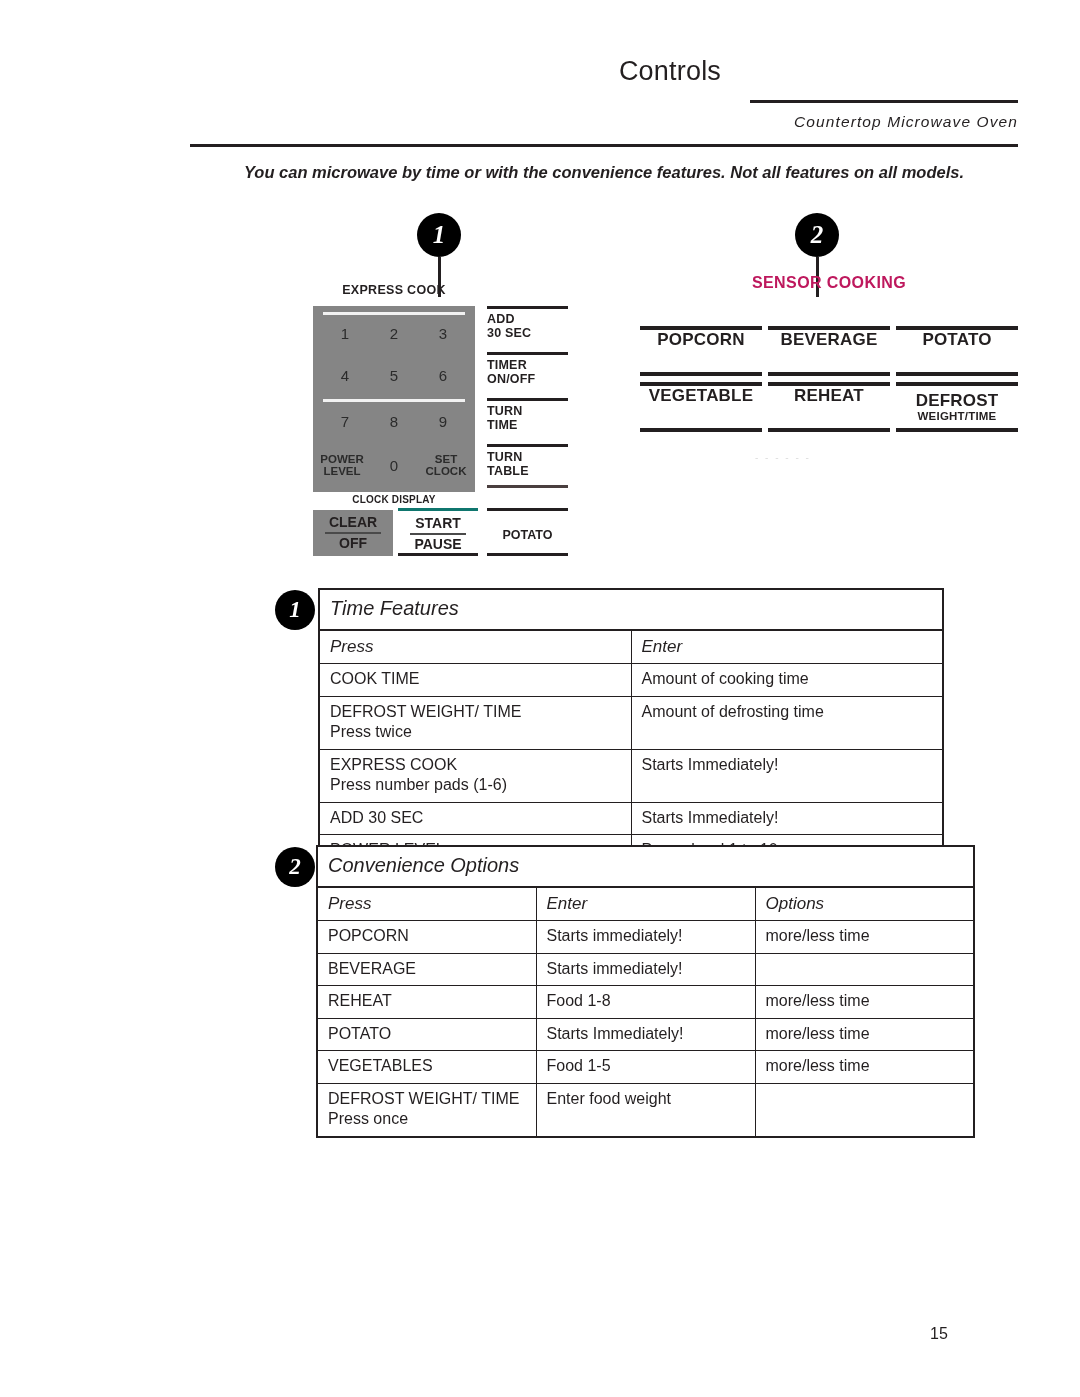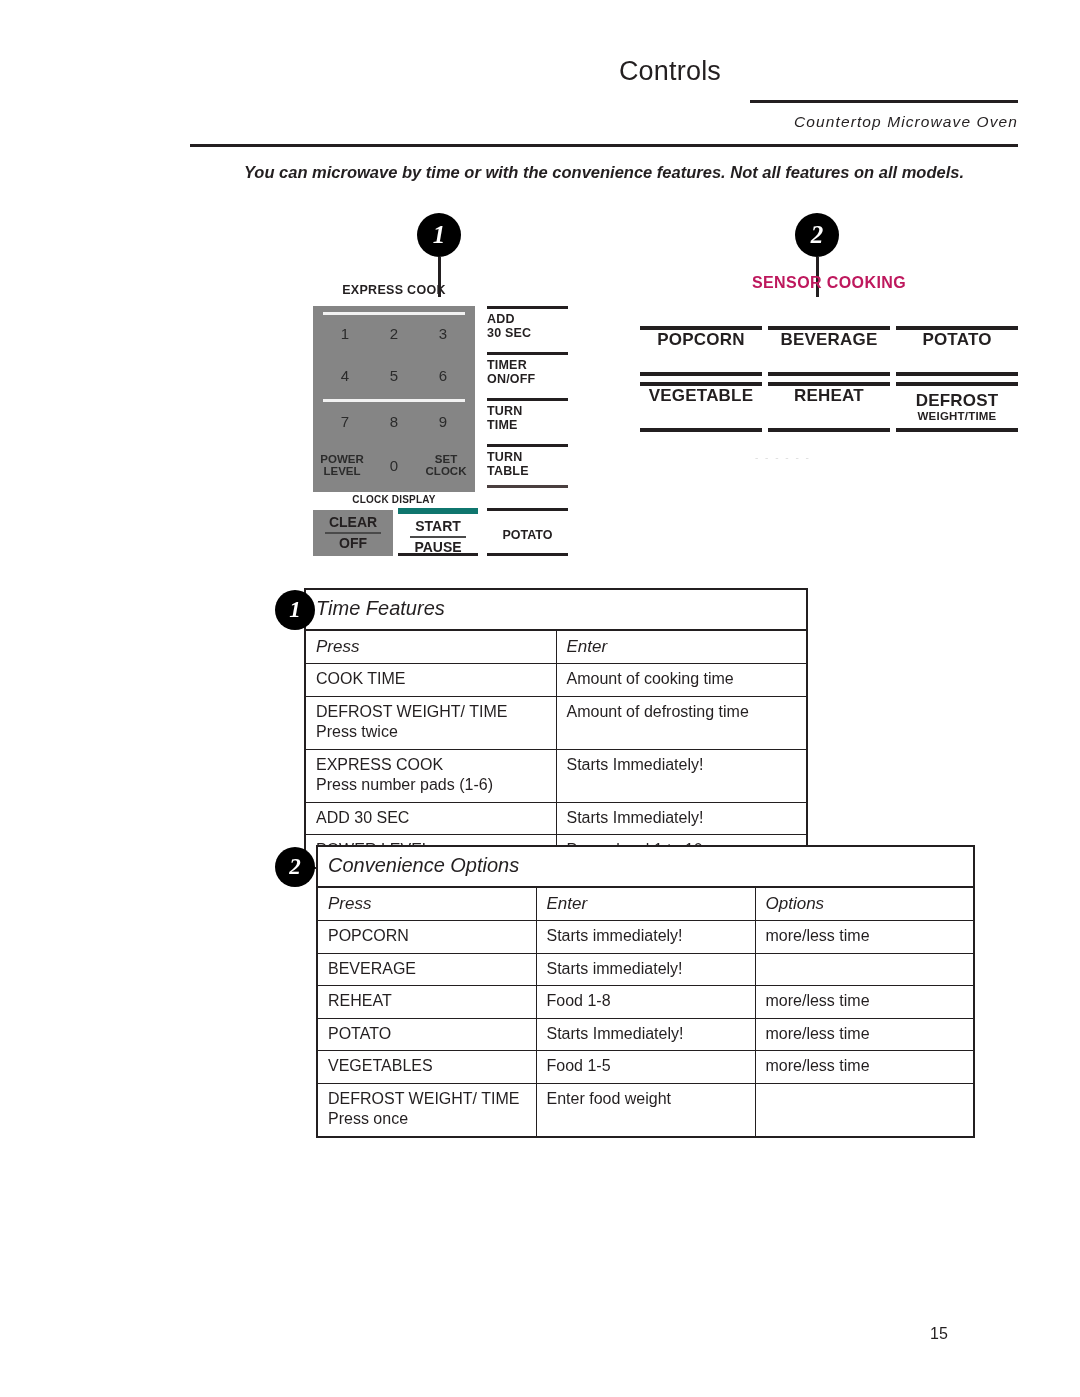--- a/index.html
+++ b/index.html
@@ -193,21 +193,21 @@
     position: absolute;
     left: 398px;
     top: 508px;
     width: 80px;
     height: 48px;
     text-align: center;
     font-size: 14px;
     font-weight: bold;
     color: #231f20;
     box-sizing: border-box;
-    border-top: 6px solid #0f766e;
+    border-top: 3px solid #0f766e;
     border-bottom: 3px solid #231f20;
     padding-top: 4px;
     line-height: 1.18;
   }
   #btn-start-pause .inner-rule {
     width: 56px;
     height: 2px;
     background: #4a4a4a;
     margin: 1px auto;
   }
@@ -443,21 +443,21 @@
   <div class="sensor-btn" style="left:896px; top:382px; width:122px; height:50px; padding-top:5px;">
     <span class="lbl-main">DEFROST</span>
     <span class="lbl-sub">WEIGHT/TIME</span>
   </div>
 
   <div id="sensor-ghost">- - - - - -</div>
 </div>
 
 <div class="feature-table-wrap" style="left:275px; top:588px;">
   <div class="table-badge" style="top:2px;">1</div>
-  <table class="feature-table" style="margin-left:29px; width:504px;">
+  <table class="feature-table" style="margin-left:43px; width:626px;">
     <tbody>
         <tr>
       <td class="title-cell" colspan="2">Time Features</td>
     </tr>
     <tr>
       <td class="head-cell" style="width:274px;">Press</td>
       <td class="head-cell">Enter</td>
     </tr>
     <tr>
       <td class="body-cell">

